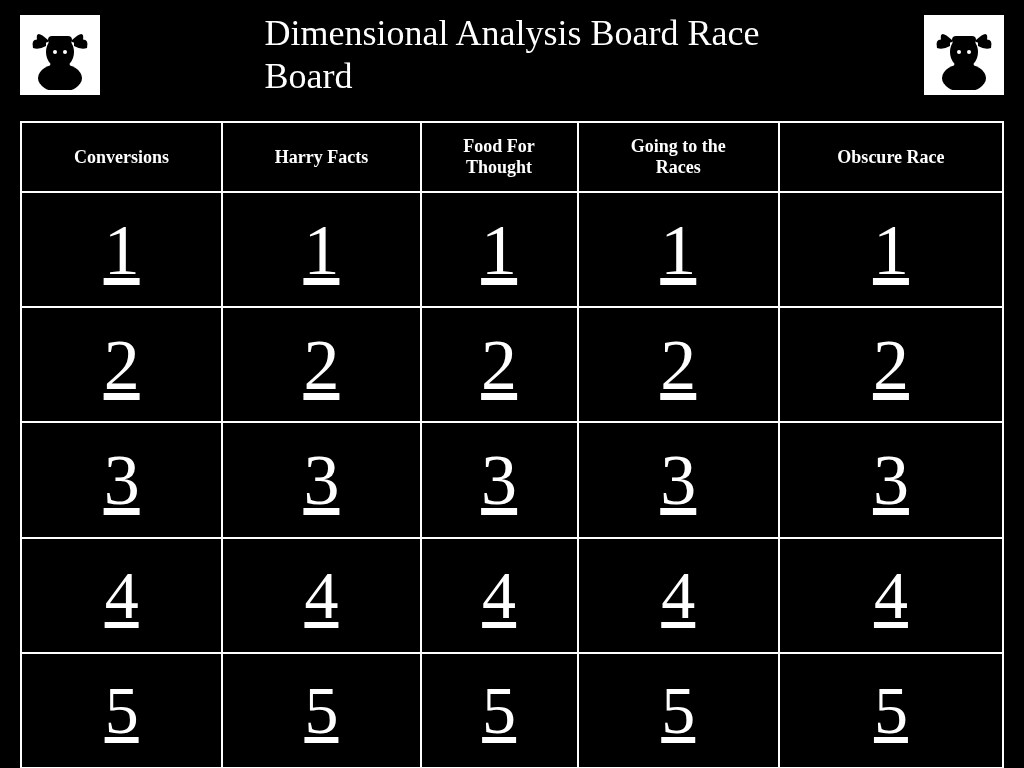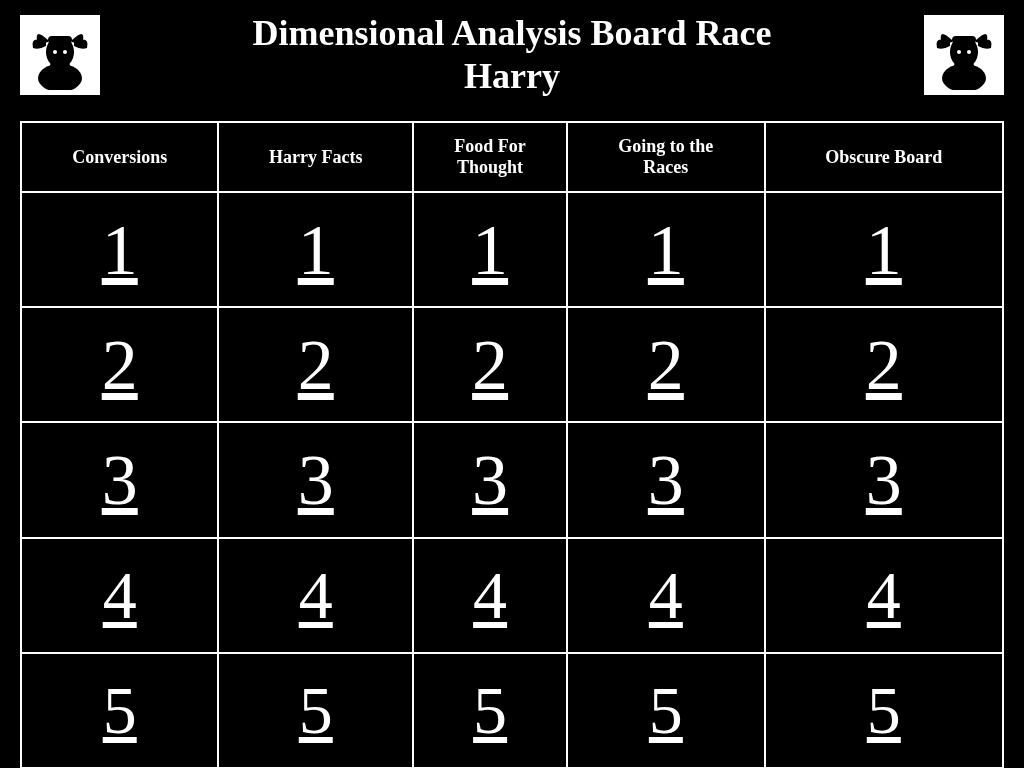--- a/index.html
+++ b/index.html
@@ -44,23 +44,23 @@
     .header-logo-right {
       right: 20px;
     }
 
     .header-logo svg {
       width: 70px;
       height: 70px;
     }
 
     .header-title {
-      text-align: center;
+      text-align: left;
       font-size: 36px;
-      font-weight: bold;
+      font-weight: normal;
       line-height: 1.2;
     }
 
     .game-table {
       width: calc(100% - 40px);
       margin: 11px 20px;
       border-collapse: collapse;
       height: 648px;
     }
 
@@ -130,21 +130,21 @@
         <path d="M28 42 Q35 52 42 42 Q38 48 35 50 Q32 48 28 42 Z"></path>
 
         <path d="M28 42 Q24 50 26 56" stroke="black" stroke-width="3" fill="none"></path>
         <path d="M42 42 Q46 50 44 56" stroke="black" stroke-width="3" fill="none"></path>
       </g>
     </svg>
   </div>
 
   <div class="header-title">
     <span>Dimensional Analysis Board Race</span><br>
-    <span>Harry</span>
+    <span>Board</span>
   </div>
 
   <div class="header-logo header-logo-right">
     <svg viewBox="0 0 70 70" xmlns="http://www.w3.org/2000/svg">
       <rect width="70" height="70" fill="white"></rect>
       <g fill="black">
         <ellipse cx="35" cy="58" rx="22" ry="14"></ellipse>
         <ellipse cx="35" cy="32" rx="14" ry="16"></ellipse>
         <rect x="23" y="16" width="24" height="8" rx="4"></rect>
         <path d="M23 20 Q10 8 12 20 Q18 24 23 22 Z"></path>
@@ -161,21 +161,21 @@
   </div>
 </div>
 
 <table class="game-table">
   <thead>
     <tr>
       <th>Conversions</th>
       <th>Harry Facts</th>
       <th>Food For<br>Thought</th>
       <th>Going to the<br>Races</th>
-      <th>Obscure Board</th>
+      <th>Obscure Race</th>
     </tr>
   </thead>
   <tbody id="game-body">
   <tr>
         <td class="row-1"><span class="cell-number">1</span></td>
         <td class="row-1"><span class="cell-number">1</span></td>
         <td class="row-1"><span class="cell-number">1</span></td>
         <td class="row-1"><span class="cell-number">1</span></td>
         <td class="row-1"><span class="cell-number">1</span></td>
       </tr>

